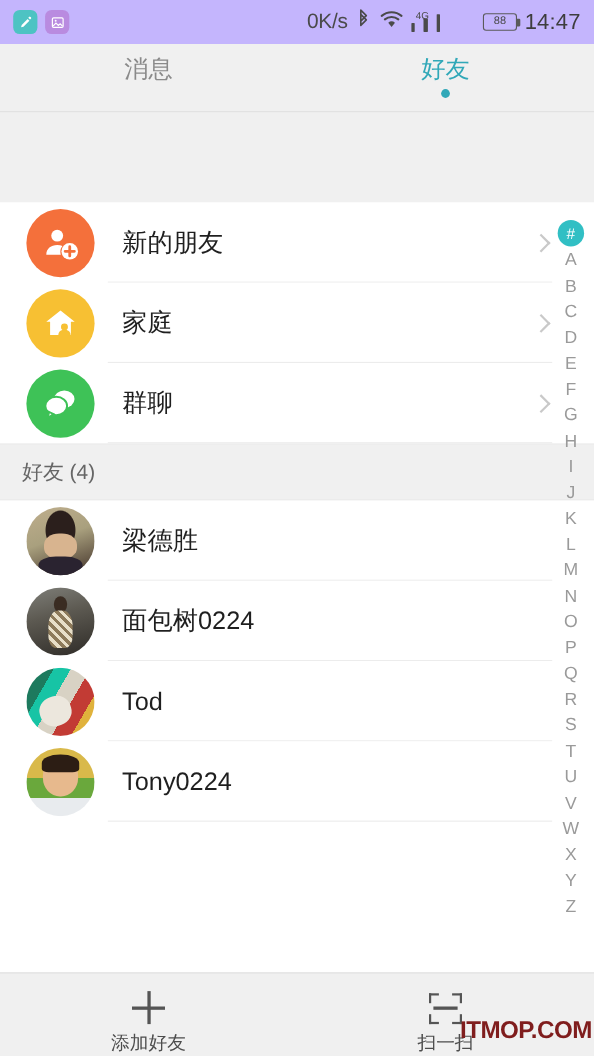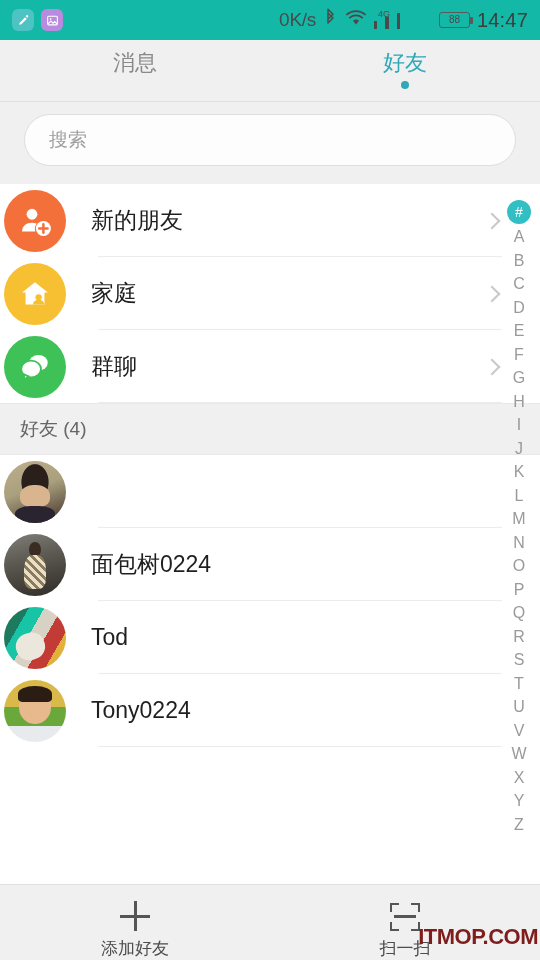--- a/index.html
+++ b/index.html
@@ -7,21 +7,21 @@
     width: 540px; height: 960px;
     background: #f5f5f5;
     font-family: "Liberation Sans", "DejaVu Sans", sans-serif;
     overflow: hidden;
   }
   .phone { position: relative; width: 540px; height: 960px; background: #f0f0f0; }
 
   
   .status-bar {
     height: 40px; width: 100%;
-    background: #14b8a6;
+    background: #c4b5fd;
     display: flex; align-items: center;
     padding: 0 12px;
     position: relative;
   }
   .status-left { display: flex; align-items: center; gap: 7px; }
   .app-chip {
     width: 22px; height: 22px; border-radius: 6px;
     display: flex; align-items: center; justify-content: center;
   }
   .chip-teal { background: #4dc3c3; }
@@ -88,21 +88,21 @@
   
   .content {
     position: absolute;
     top: 184px; left: 0; right: 0; bottom: 76px;
     background: #fff;
     overflow: hidden;
   }
   .row {
     display: flex; align-items: center;
     height: 73px;
-    padding-left: 4px;
+    padding-left: 24px;
     background: #fff;
     position: relative;
   }
   .row .divider {
     position: absolute; left: 98px; right: 38px; bottom: 0;
     height: 1px; background: #ececec;
   }
   .row:last-child .divider { background: #ececec; }
   .ava {
     width: 62px; height: 62px; border-radius: 50%;
@@ -277,25 +277,20 @@
     <div class="tab">
       <span class="tab-label">消息</span>
       <span class="tab-dot"></span>
     </div>
     <div class="tab active">
       <span class="tab-label">好友</span>
       <span class="tab-dot"></span>
     </div>
   </div>
 
-  <div class="search-zone">
-    <div class="search-box">
-      <span class="ph">搜索</span>
-    </div>
-  </div>
 
   <div class="content">
 
     <div class="row">
       <div class="ava" style="background:#f4703b">
         <svg width="36" height="36" viewBox="0 0 24 24">
             <circle cx="10" cy="7.5" r="3.6" fill="#fff"></circle>
             <path d="M3.4 19c0-3.6 2.9-5.8 6.6-5.8 1.2 0 2.3.2 3.2.6-.8.9-1.3 2.1-1.3 3.4 0 .6.1 1.2.3 1.8H3.4z" fill="#fff"></path>
             <circle cx="17.6" cy="17" r="5" fill="#fff"></circle>
             <path d="M17.6 14.2v5.6M14.8 17h5.6" stroke="#f4703b" stroke-width="1.7" stroke-linecap="round"></path>
@@ -335,20 +330,21 @@
 
 
     <div class="section-head">
       <span>好友 (4)</span>
     </div>
 
     <div class="row">
       <div class="ava">
           <div class="photo p1"></div>
         </div>
+      <span class="row-title">梁德胜</span>
       <span class="divider"></span>
     </div>
 
     <div class="row">
       <div class="ava">
           <div class="photo p2"></div>
         </div>
       <span class="row-title">面包树0224</span>
       <span class="divider"></span>
     </div>

